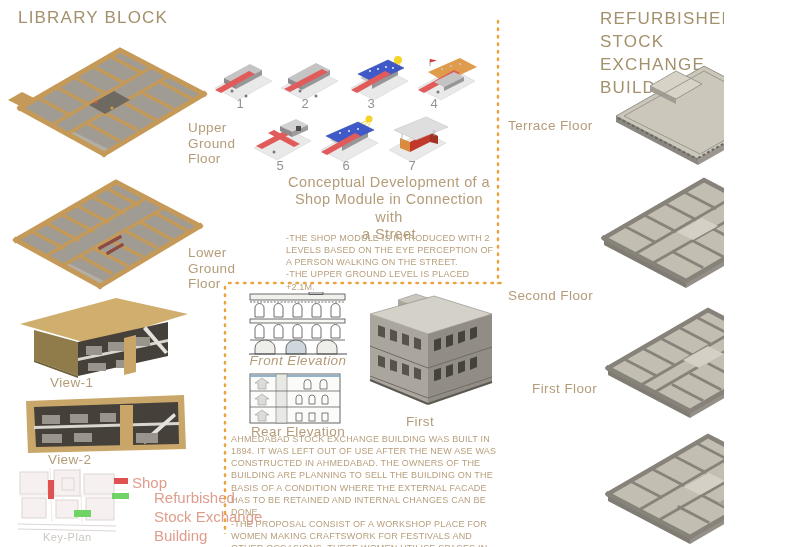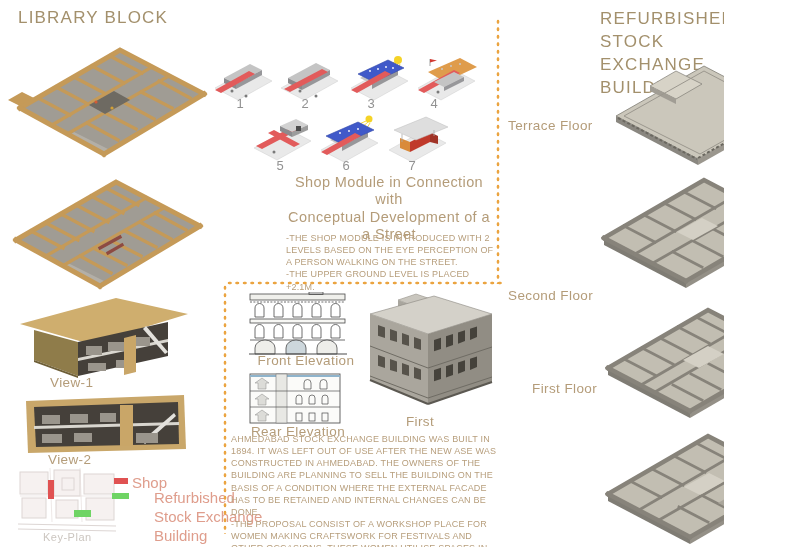--- a/index.html
+++ b/index.html
@@ -48,20 +48,21 @@
         <line x1="133" y1="56" x2="164" y2="72"></line>
       <line x1="102" y1="20" x2="134" y2="37"></line>
         <line x1="151" y1="45" x2="182" y2="62"></line>
       <line x1="44" y1="89" x2="144" y2="31"></line>
       <line x1="61" y1="97" x2="161" y2="40"></line>
     </g>
     <polygon points="81,69 106,55 122,64 97,78" fill="#6e6a62"></polygon>
     <circle cx="88" cy="66" r="1.6" fill="#d35b36"></circle>
       <circle cx="104" cy="72" r="1.6" fill="#d3a036"></circle>
   </svg>
+  <div class="abs t-label" style="left:188px;top:120px;width:82px;">Upper Ground Floor</div>
 
   <svg class="abs" style="left:4px;top:172px;" width="204" height="122" viewBox="0 0 204 122">
     <polygon points="12,68 112,10 196,54 96,114" fill="#a09c94"></polygon>
     <polygon points="56,94 94,113 100,109 62,90" fill="#b3afa7"></polygon>
     <g stroke="#c59a58" stroke-width="5" fill="none" stroke-linecap="square">
       <polyline points="12,68 112,10 196,54"></polyline>
       <line x1="12" y1="68" x2="96" y2="114"></line>
       <line x1="196" y1="54" x2="96" y2="114"></line>
     </g>
     <g stroke="#c59a58" stroke-width="3.2" fill="none" stroke-linecap="square">
@@ -78,20 +79,21 @@
       <line x1="102" y1="16" x2="134" y2="33"></line>
         <line x1="151" y1="41" x2="182" y2="58"></line>
       <line x1="42" y1="84" x2="142" y2="26"></line>
       <line x1="60" y1="93" x2="160" y2="36"></line>
     </g>
     <g stroke="#8d4a42" stroke-width="3.2" fill="none" stroke-linecap="square">
       <line x1="96" y1="76" x2="116" y2="65"></line>
         <line x1="104" y1="81" x2="118" y2="73"></line>
     </g>
   </svg>
+  <div class="abs t-label" style="left:188px;top:245px;width:82px;">Lower Ground Floor</div>
 
   <svg class="abs" style="left:16px;top:294px;" width="176" height="84" viewBox="0 0 176 84">
     <polygon points="4,30 100,4 172,20 74,50" fill="#cfae6e"></polygon>
     <polygon points="18,36 18,66 62,82 62,48" fill="#8f7c4a"></polygon>
     <polygon points="62,48 152,28 152,62 62,82" fill="#45403a"></polygon>
     <polygon points="62,64 152,45 152,48 62,67" fill="#d9d6cf"></polygon>
     <g fill="#9a958c">
         <rect x="70" y="52" width="16" height="9"></rect>
         <rect x="92" y="48" width="16" height="9"></rect>
         <rect x="120" y="43" width="14" height="9"></rect>
@@ -243,22 +245,22 @@
     <polygon points="10,16 42,3 64,13 32,26" fill="#dedede" stroke="#bdbdbd" stroke-width=".5"></polygon>
     <line x1="18" y1="20" x2="18" y2="28" stroke="#aaaaaa" stroke-width=".8"></line>
     <line x1="50" y1="16" x2="50" y2="22" stroke="#aaaaaa" stroke-width=".8"></line>
   </svg>
 
   <div class="abs t-num" style="left:272px;top:158px;width:16px;">5</div>
   <div class="abs t-num" style="left:338px;top:158px;width:16px;">6</div>
   <div class="abs t-num" style="left:404px;top:158px;width:16px;">7</div>
 
   <div class="abs t-heading-mid" style="left:284px;top:174px;width:210px;">
+    <div>Conceptual Development of a</div>
     <div>Shop Module in Connection with</div>
-    <div>Conceptual Development of a</div>
     <div>a Street</div>
   </div>
 
   <div class="abs t-small" style="left:286px;top:232px;width:212px;">
     <div>-THE SHOP MODULE IS INTRODUCED WITH 2 LEVELS BASED ON THE EYE PERCEPTION OF A PERSON WALKING ON THE STREET.</div>
     <div>-THE UPPER GROUND LEVEL IS PLACED +2.1M.</div>
   </div>
 
   <div class="abs vdots" style="left:496px;top:18px;height:266px;"></div>
   <div class="abs hdots" style="left:226px;top:281px;width:276px;"></div>
@@ -284,21 +286,21 @@
           <path d="M84,46 v-9 a4.5,4.5 0 0 1 9,0 v9 z"></path>
       </g>
       <line x1="3" y1="48" x2="98" y2="48"></line>
       <path d="M8,62 v-6 a10,8 0 0 1 20,0 v6 z" fill="#eeeeea"></path>
       <path d="M39,62 v-6 a10,8 0 0 1 20,0 v6 z" fill="#cdd7dc"></path>
       <path d="M70,62 v-6 a10,8 0 0 1 20,0 v6 z" fill="#eeeeea"></path>
       <line x1="2" y1="62" x2="100" y2="62" stroke-width="1.2"></line>
       <rect x="62" y="0" width="14" height="2.5"></rect>
     </g>
   </svg>
-  <div class="abs t-label-c" style="left:255px;top:353px;width:102px;">Front Elevation</div>
+  <div class="abs t-label-c" style="left:247px;top:353px;width:102px;font-style:italic;">Front Elevation</div>
 
   <svg class="abs" style="left:248px;top:371px;" width="96" height="54" viewBox="0 0 96 54">
     <rect x="2" y="3" width="90" height="49" fill="#fbfbf9" stroke="#555555" stroke-width=".9"></rect>
     <line x1="2" y1="5" x2="92" y2="5" stroke="#8fb4cc" stroke-width="2"></line>
     <rect x="28" y="3" width="11" height="49" fill="#e8e8e4" stroke="#777777" stroke-width=".6"></rect>
     <g stroke="#555555" stroke-width=".7">
         <line x1="2" y1="20" x2="92" y2="20"></line>
         <line x1="2" y1="36" x2="92" y2="36"></line>
       </g>
     <g fill="#dcdcd8" stroke="#888888" stroke-width=".5">

